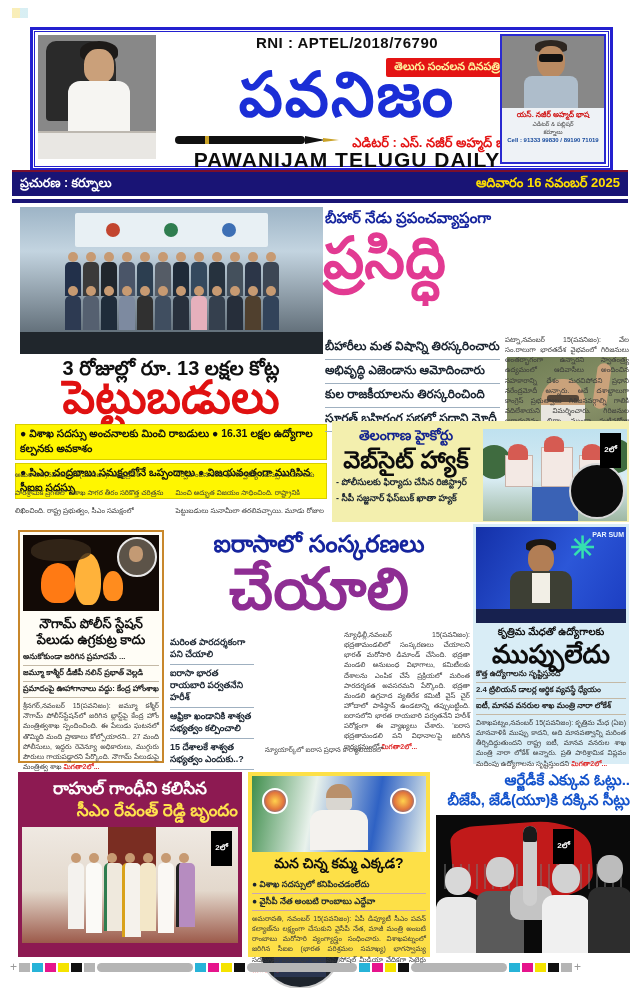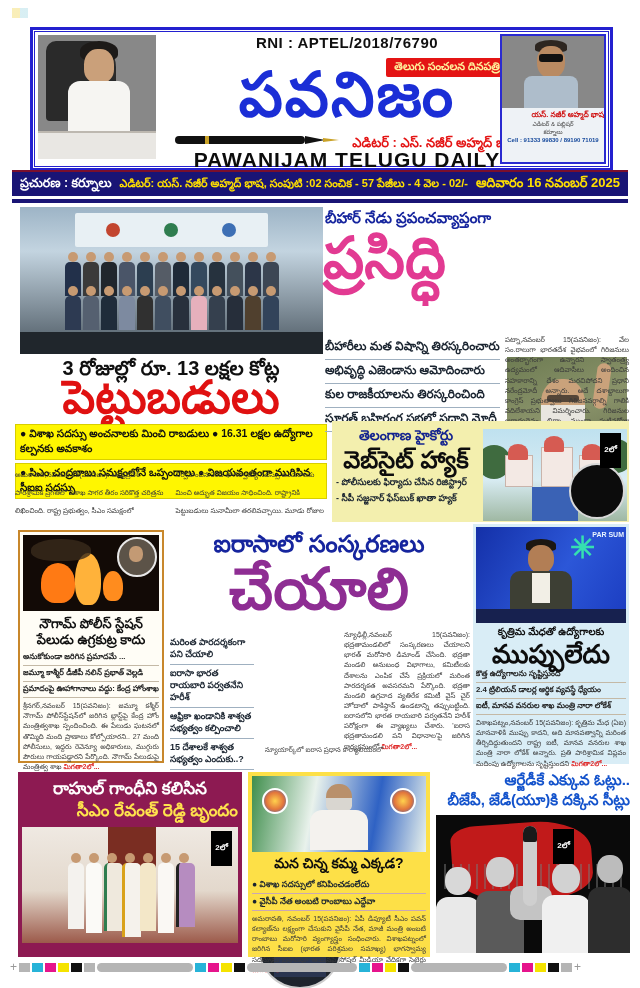--- a/index.html
+++ b/index.html
@@ -20,21 +20,21 @@
   .tagline{display:inline-block;background:#e41414;color:#ffef9a;font-size:11px;font-weight:bold;padding:2px 8px;border-radius:2px;}
   .paper-title{font-size:62px;line-height:.95;font-weight:bold;color:#1b2ed6;letter-spacing:2px;}
   .editor-line{color:#e41414;font-size:13px;font-weight:bold;}
   .daily-name{font-size:21px;font-weight:bold;color:#0c0c0c;letter-spacing:1px;}
   .mh-right-card{position:absolute;right:4px;top:4px;width:102px;height:126px;border:2px solid #2a2ad0;background:#eef2f6;overflow:hidden;}
   .mr-photo{position:relative;width:100%;height:72px;background:linear-gradient(180deg,#9fb6a0 0%,#b9c6b4 40%,#c9cfc6 100%);}
   .mr-face{position:absolute;left:35px;top:10px;width:28px;height:32px;background:#b98a62;border-radius:45%;}
   .mr-glass{position:absolute;left:37px;top:18px;width:24px;height:8px;background:#111;border-radius:3px;}
   .mr-hair{position:absolute;left:33px;top:4px;width:32px;height:12px;background:#2d2620;border-radius:50% 50% 20% 20%;}
   .mr-shirt{position:absolute;left:22px;top:40px;width:54px;height:32px;background:#aebdcb;border-radius:8px 8px 0 0;}
-  .mr-name{color:#d01515;font-size:7.5px;font-weight:bold;text-align:right;margin-top:2px;}
+  .mr-name{color:#d01515;font-size:7.5px;font-weight:bold;text-align:center;margin-top:2px;}
   .mr-role,.mr-place{color:#444;font-size:6px;text-align:center;}
   .mr-phone{color:#15499c;font-size:6px;font-weight:bold;text-align:center;}
 
   
   .infobar{position:absolute;left:12px;top:170px;width:616px;height:26px;background:#191475;display:flex;align-items:center;justify-content:space-between;padding:0 8px;box-sizing:border-box;border-top:2px solid #7a0f2c;}
   .info-pub{color:#ffffff;font-size:12.5px;font-weight:bold;}
   .info-mid{color:#ffe000;font-size:11px;font-weight:bold;}
   .info-date{color:#ffe000;font-size:13px;font-weight:bold;}
   .rule-navy{position:absolute;left:12px;top:199px;width:616px;height:4px;background:#191475;}
 
@@ -196,21 +196,20 @@
       </div>
       <div class="mr-name">యస్. నజీర్ అహ్మద్ భాష</div>
       <div class="mr-role">ఎడిటర్ &amp; పబ్లిషర్</div>
       <div class="mr-place">కర్నూలు</div>
       <div class="mr-phone">Cell : 91333 99830 / 89190 71019</div>
     </div>
   </div>
 
   <div class="infobar">
     <span class="info-pub">ప్రచురణ : కర్నూలు</span>
-    <span class="info-mid">ఎడిటర్: యస్. నజీర్ అహ్మద్ భాష, సంపుటి :02   సంచిక - 57   పేజీలు - 4   వెల - 02/-</span>
     <span class="info-date">ఆదివారం 16 నవంబర్ 2025</span>
   </div>
   <div class="rule-navy"></div>
 
   <div class="abs photo summit-photo" style="left:20px;top:207px;width:303px;height:147px;">
     <div class="summit-banner">
       <div class="dot" style="background:#c2452f;"></div>
       <div class="dot" style="background:#2f7d4f;"></div>
       <div class="dot" style="background:#3d6fb4;"></div>
     </div>

